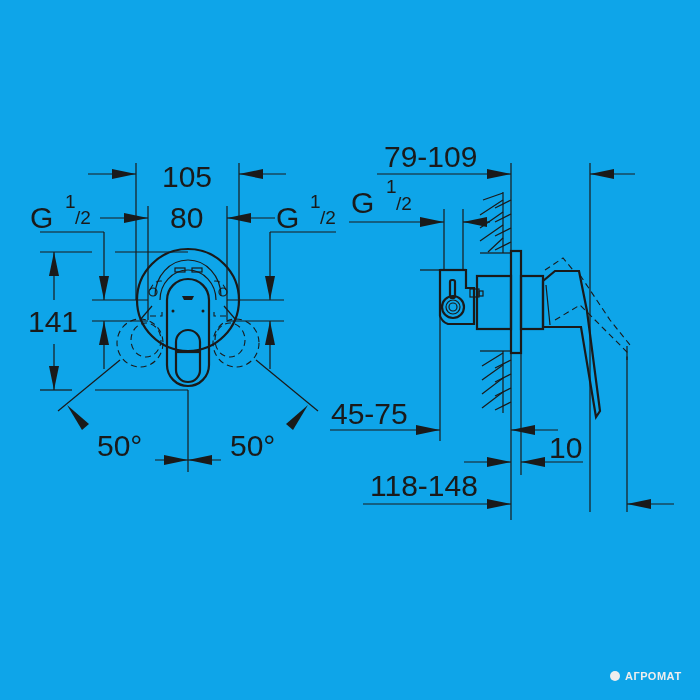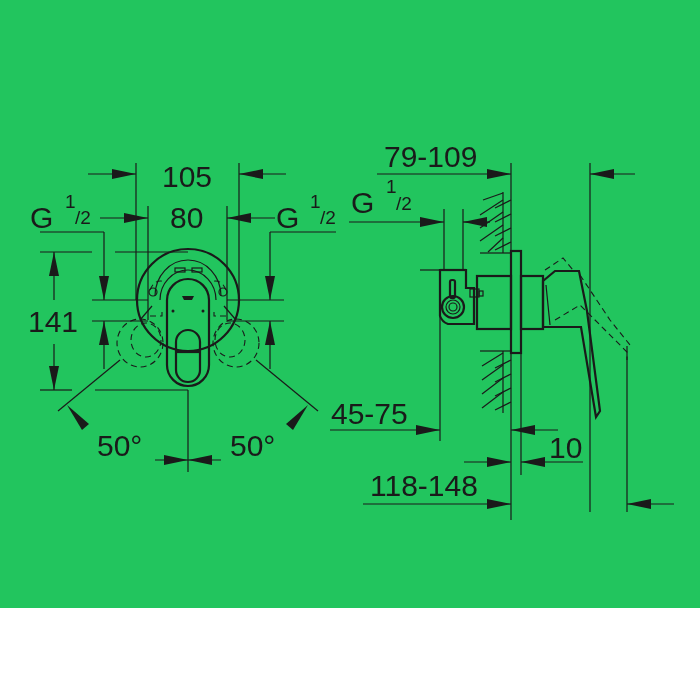--- a/index.html
+++ b/index.html
@@ -1,16 +1,16 @@
 <!DOCTYPE html>
 <html><head>
 <meta charset="utf-8">
 <style>
   html,body{margin:0;padding:0;background:#ffffff;}
-  #canvas{position:relative;width:700px;height:608px;background:#22c55e;overflow:hidden;}
+  #canvas{position:relative;width:700px;height:700px;background:#0ea5e9;overflow:hidden;}
   svg{position:absolute;left:0;top:0;}
   .ln{stroke:#1a1a1a;stroke-width:1.2;fill:none;}
   .thk{stroke:#1a1a1a;stroke-width:2.2;fill:none;}
   .dash{stroke:#1a1a1a;stroke-width:1.1;fill:none;stroke-dasharray:6 4;}
   .arr{fill:#1a1a1a;stroke:none;}
   .lbl{font-family:"Liberation Sans",sans-serif;font-size:30px;fill:#1a1a1a;}
   .sup{font-family:"Liberation Sans",sans-serif;font-size:19px;fill:#1a1a1a;}
   .wm{font-family:"Liberation Sans",sans-serif;font-size:11px;font-weight:bold;fill:#eeeeee;letter-spacing:0.5px;}
 </style>
 </head>

